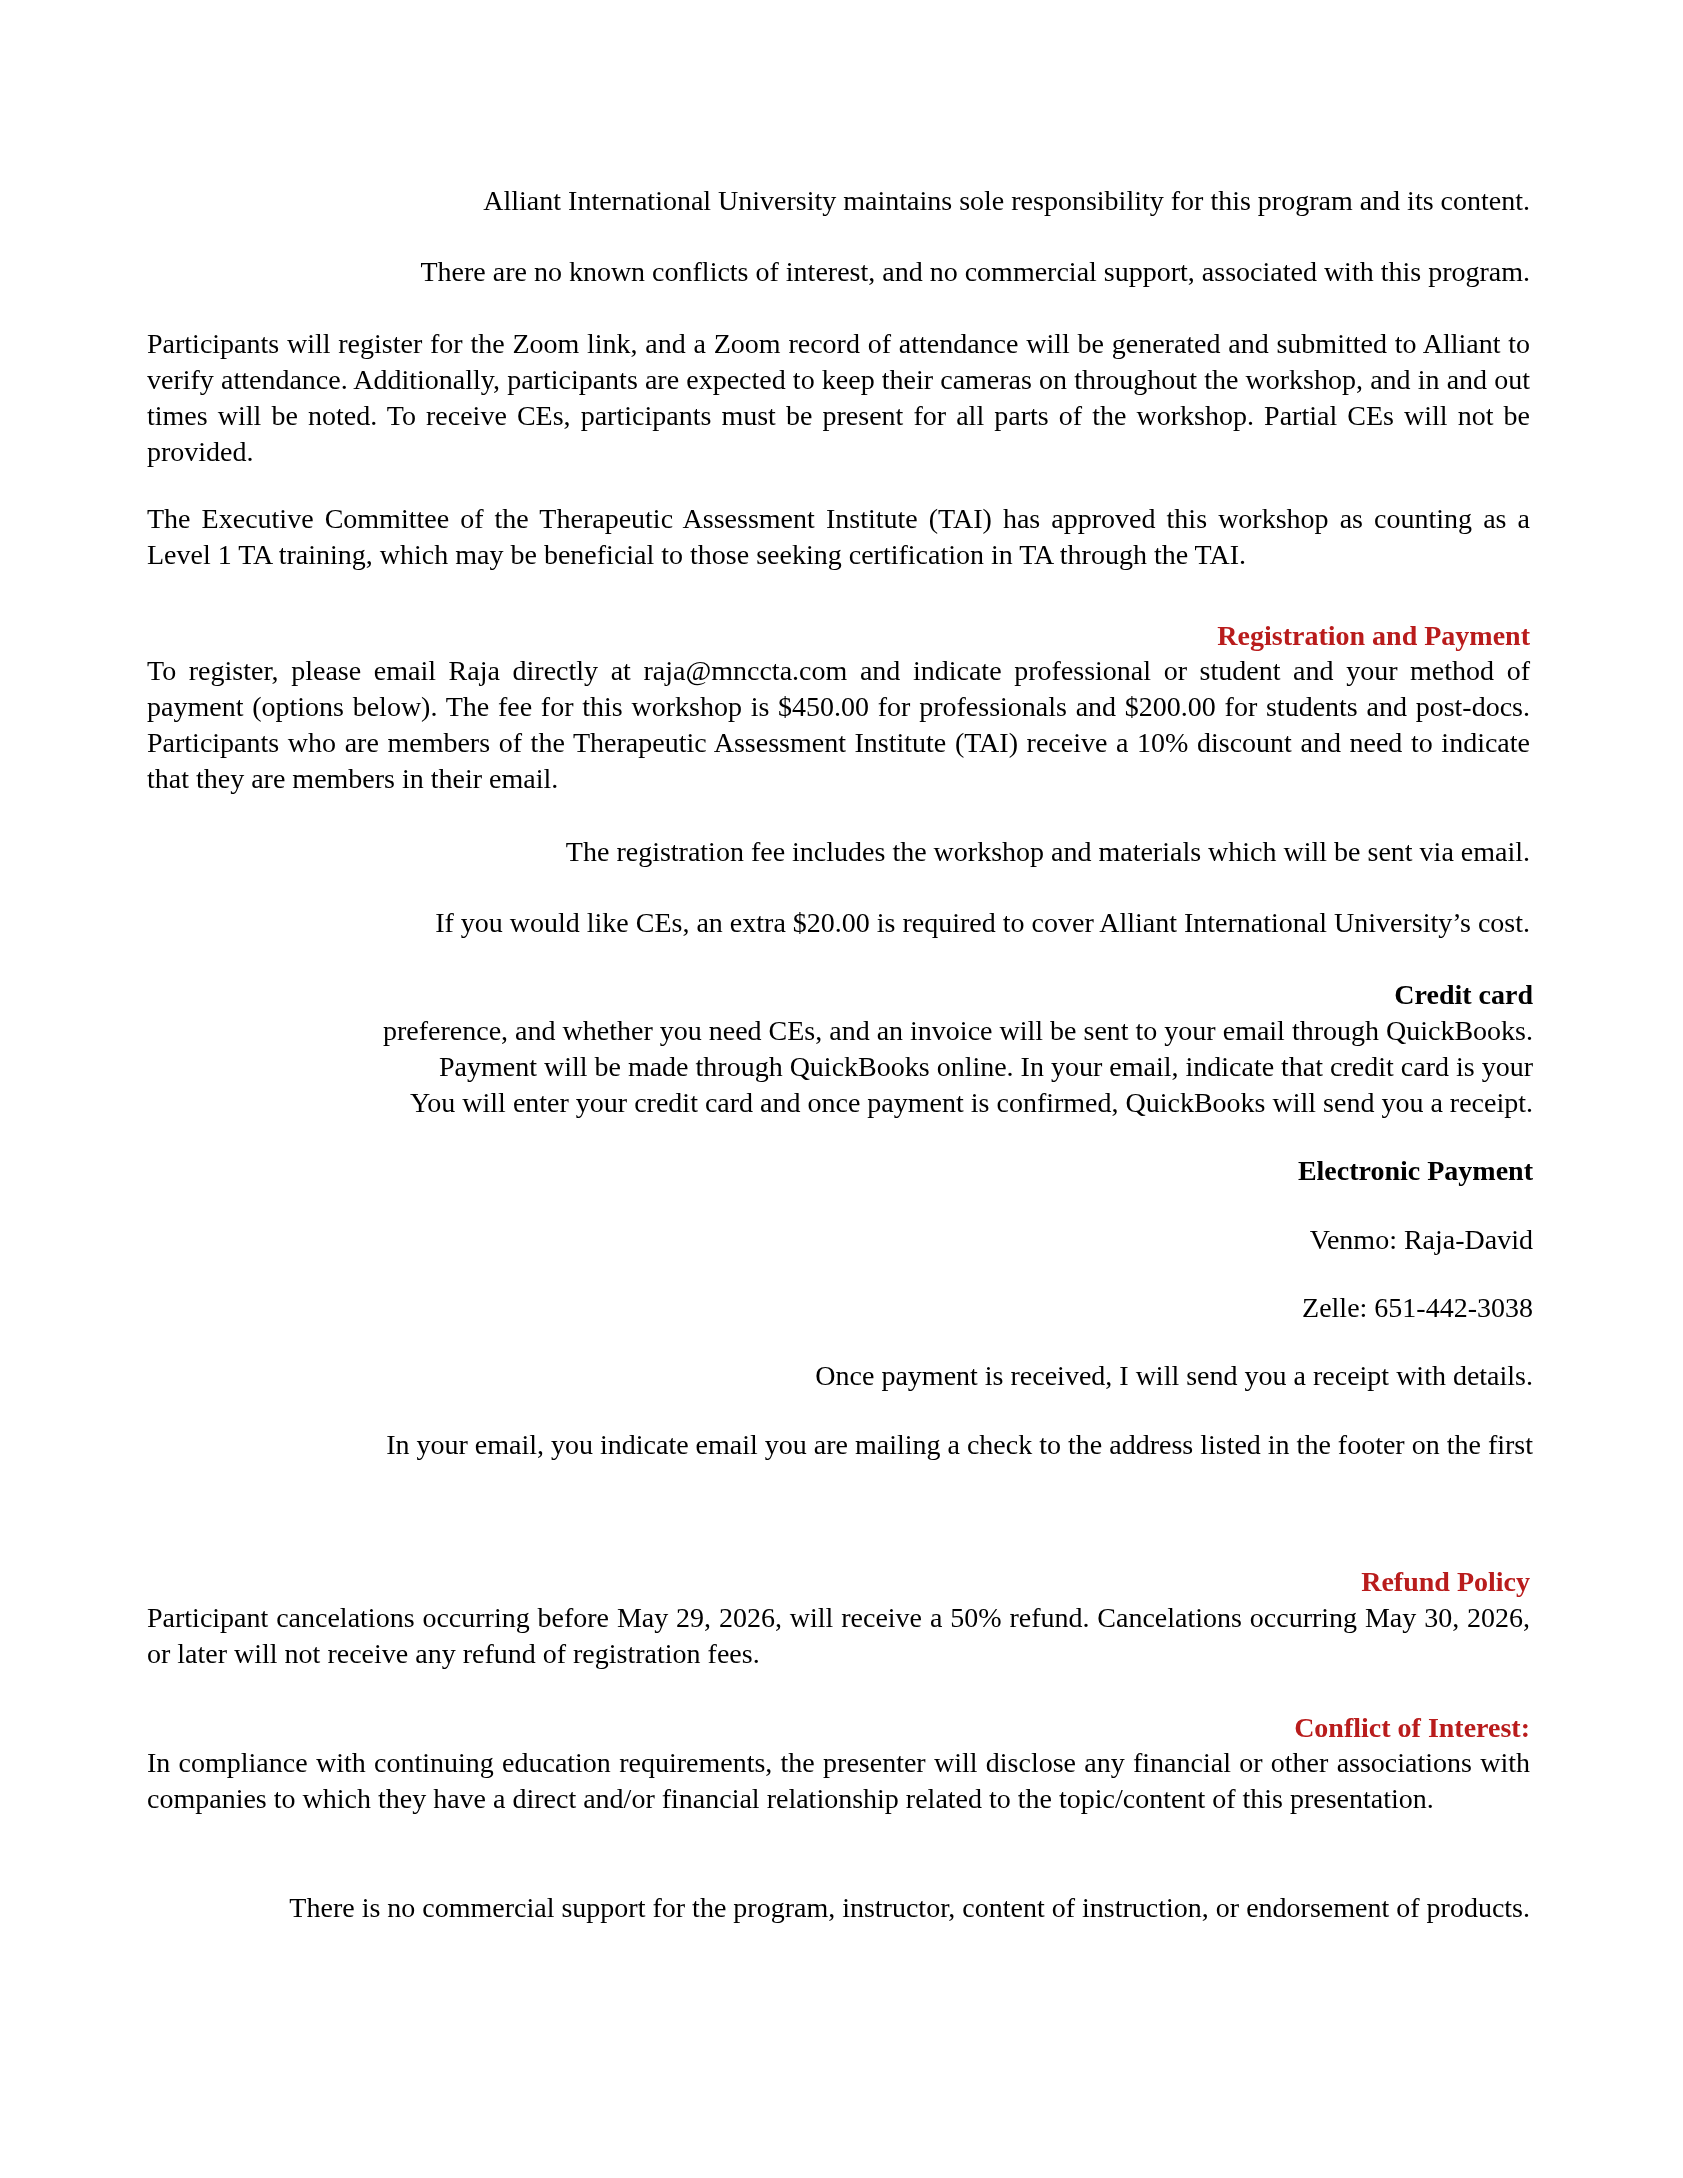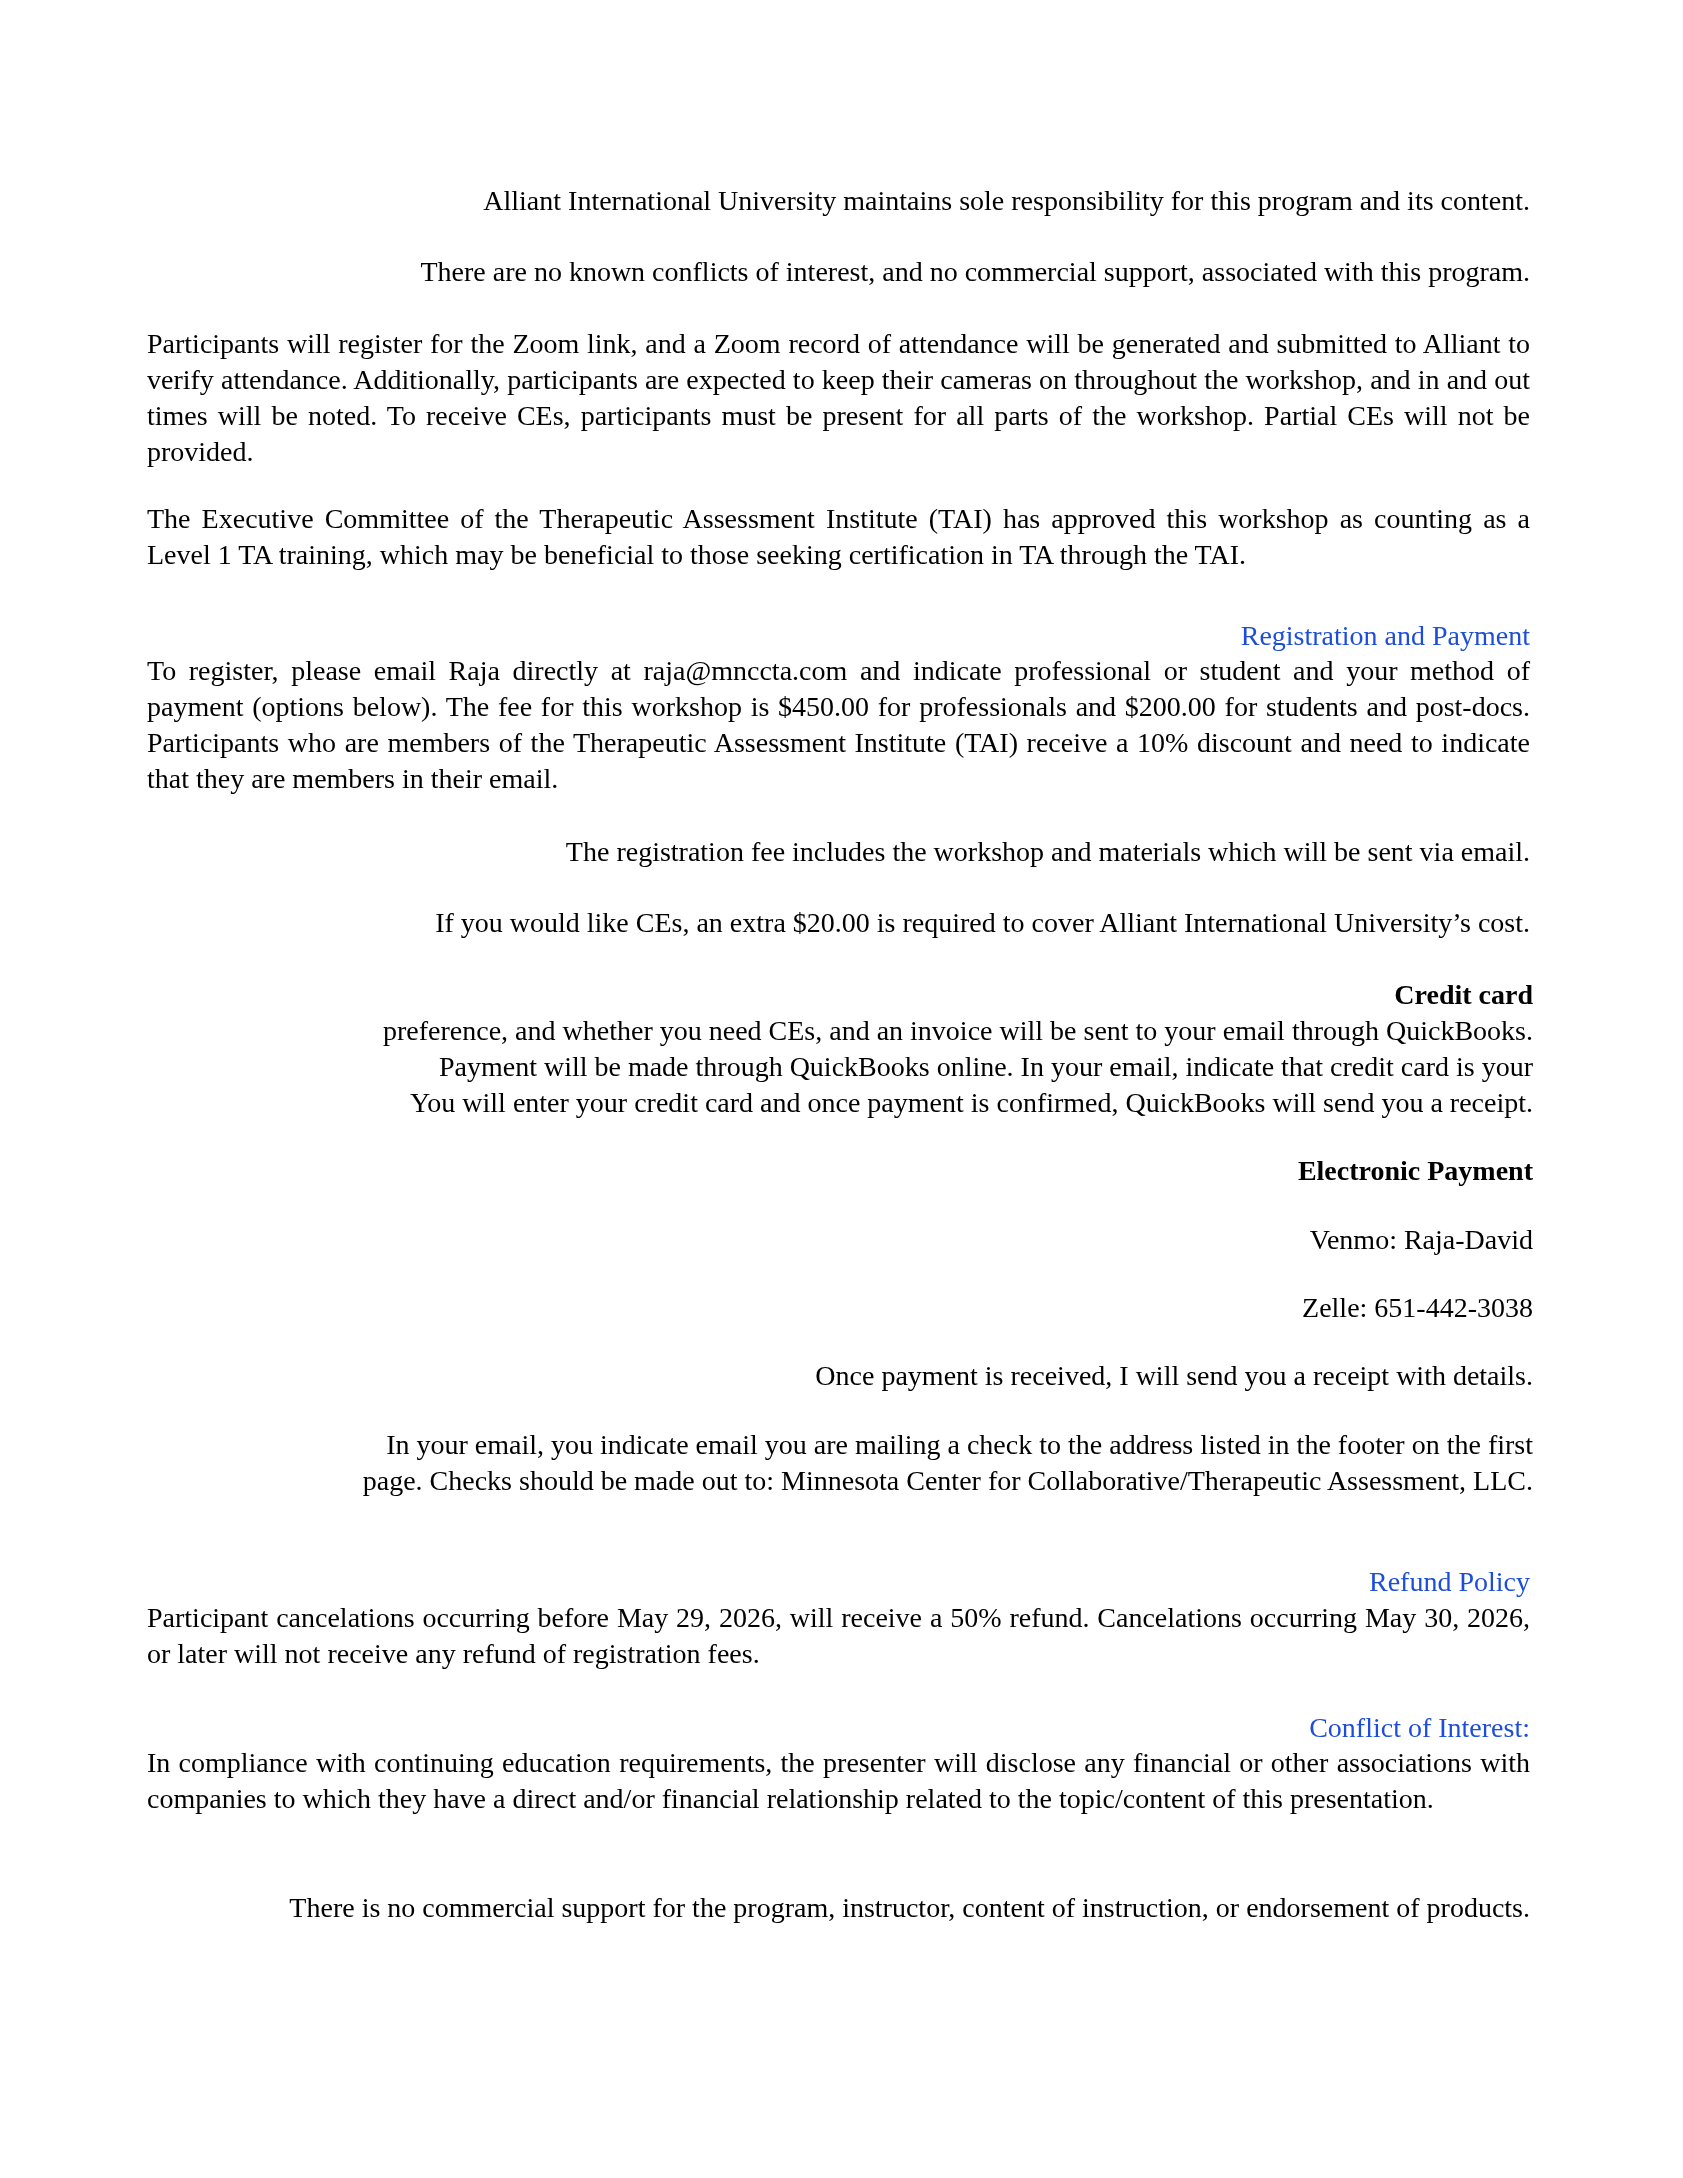--- a/index.html
+++ b/index.html
@@ -1,21 +1,21 @@
 <!DOCTYPE html>
 <html><head>
 <meta charset="utf-8">
 <style>
   html, body { margin:0; padding:0; background:#ffffff; }
   body { width:1683px; height:2178px; position:relative; overflow:hidden;
          font-family:"Liberation Serif", serif; color:#000; }
   .blk { position:absolute; left:147px; width:1383px; font-size:28px; line-height:36px; margin:0;text-align:right; }
   .just { text-align:justify; text-align-last:left; }
   .ind { left:246px; width:1287px; }
-  .h { color:#1d4ed8; font-weight:normal; }
+  .h { color:#b91c1c; font-weight:bold; }
   .b { font-weight:bold; }
 </style>
 </head>
 <body>
 
 <p class="blk" style="top:183px">Alliant International University maintains sole responsibility for this program and its content.</p>
 <p class="blk" style="top:254px">There are no known conflicts of interest, and no commercial support, associated with this program.</p>
 <p class="blk just" style="top:326px">Participants will register for the Zoom link, and a Zoom record of attendance will be generated and submitted to Alliant to verify attendance.  Additionally, participants are expected to keep their cameras on throughout the workshop, and in and out times will be noted. To receive CEs, participants must be present for all parts of the workshop. Partial CEs will not be provided.</p>
 <p class="blk just" style="top:501px">The Executive Committee of the Therapeutic Assessment Institute (TAI) has approved this workshop as counting as a Level 1 TA training, which may be beneficial to those seeking certification in TA through the TAI.</p>
 
@@ -31,21 +31,20 @@
   <div>You will enter your credit card and once payment is confirmed, QuickBooks will send you a receipt.</div>
 </div>
 
 <div class="blk ind b" style="top:1153px">Electronic Payment</div>
 <div class="blk ind" style="top:1222px">Venmo: Raja-David</div>
 <div class="blk ind" style="top:1290px">Zelle: 651-442-3038</div>
 <div class="blk ind" style="top:1358px">Once payment is received, I will send you a receipt with details.</div>
 
 <div class="blk ind" style="top:1427px">
   <div>In your email, you indicate email you are mailing a check to the address listed in the footer on the first</div>
-  <div>page. Checks should be made out to: Minnesota Center for Collaborative/Therapeutic Assessment, LLC.</div>
 </div>
 
 <h2 class="blk h" style="top:1564px">Refund Policy</h2>
 <p class="blk just" style="top:1600px">Participant cancelations occurring before May 29, 2026, will receive a 50% refund.  Cancelations occurring May 30, 2026, or later will not receive any refund of registration fees.</p>
 
 <h2 class="blk h" style="top:1710px">Conflict of Interest:</h2>
 <p class="blk just" style="top:1745px">In compliance with continuing education requirements, the presenter will disclose any financial or other associations with companies to which they have a direct and/or financial relationship related to the topic/content of this presentation.</p>
 <p class="blk" style="top:1890px">There is no commercial support for the program, instructor, content of instruction, or endorsement of products.</p>
 
 <style>h2.blk{font-size:28px;}</style>

